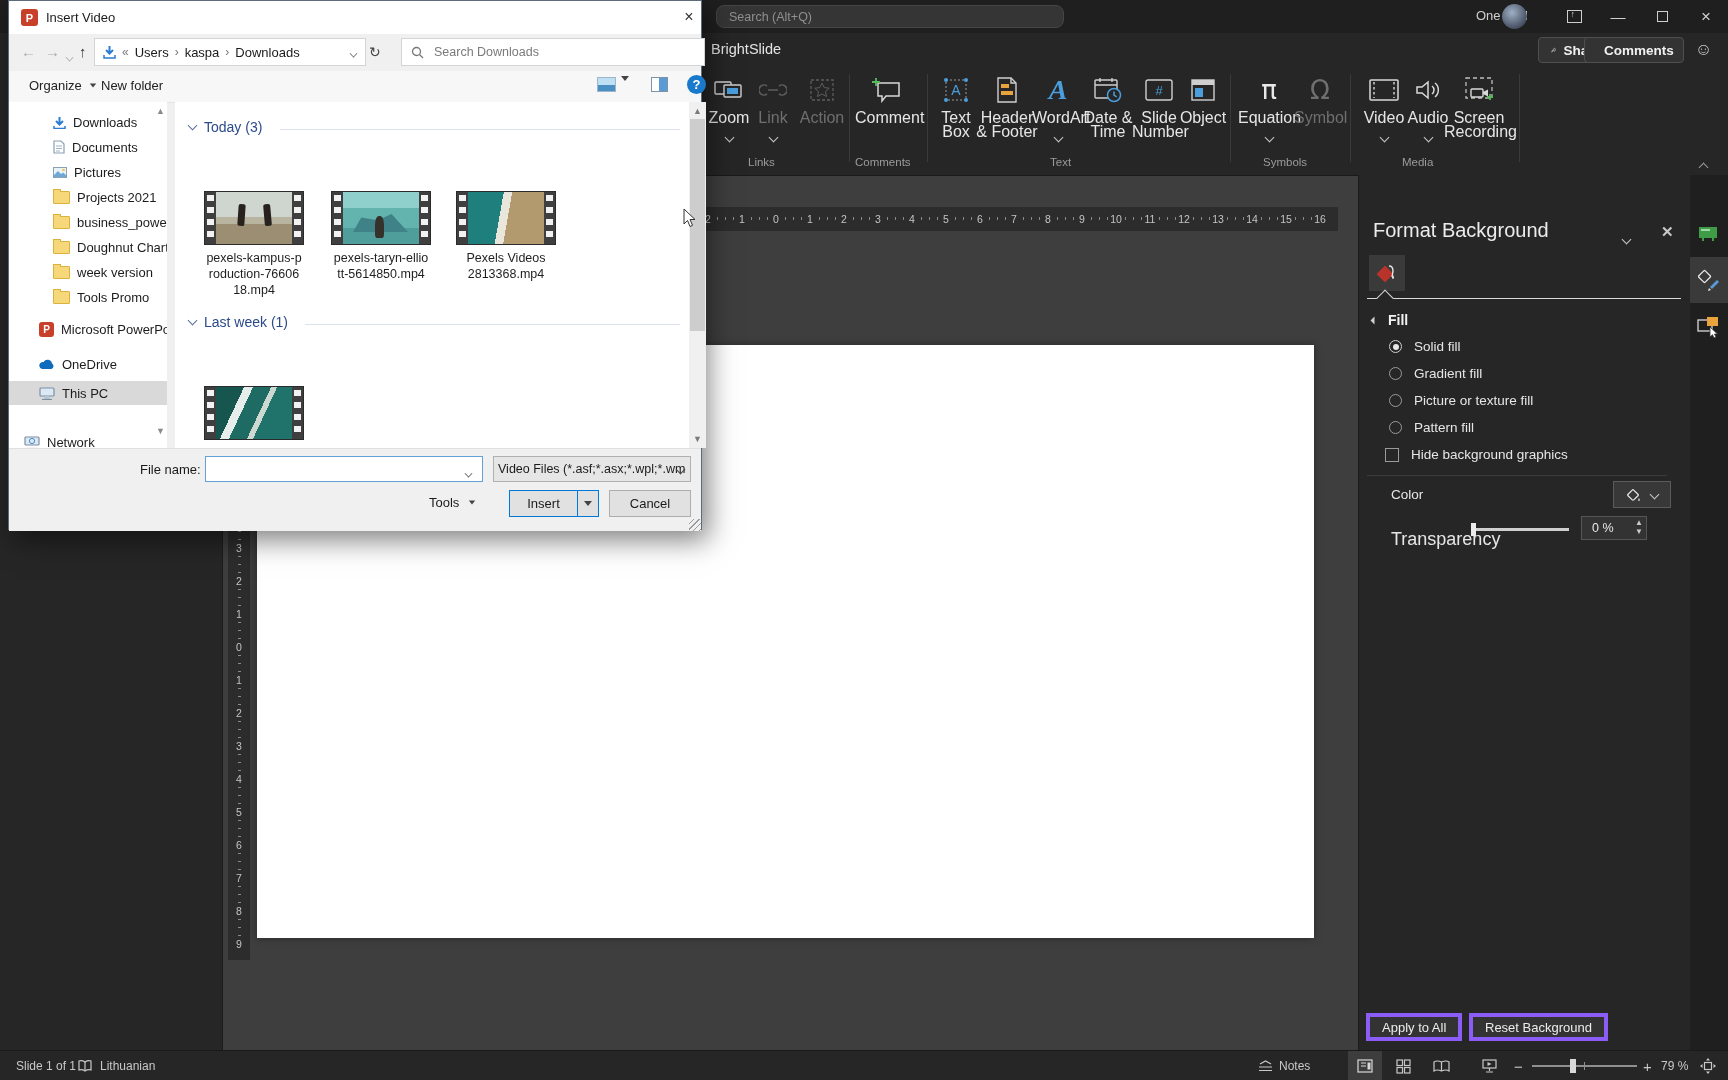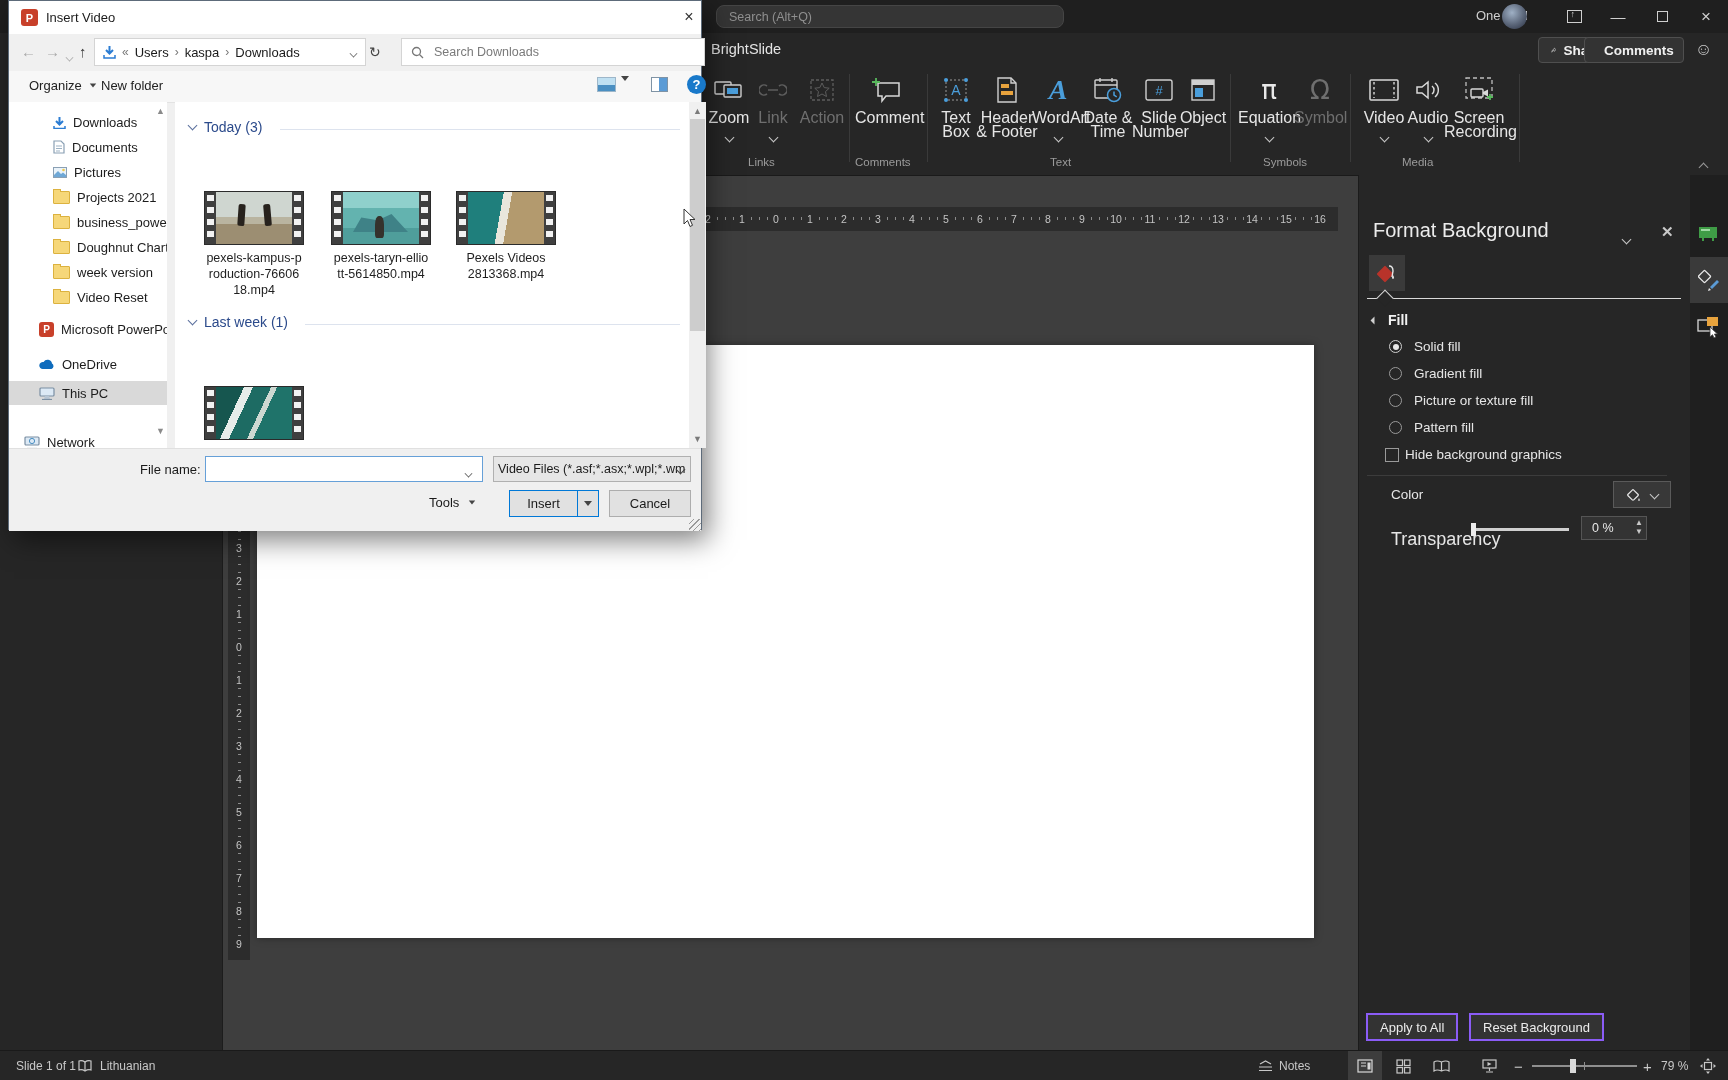--- a/index.html
+++ b/index.html
@@ -76,21 +76,21 @@
   #row-color{position:absolute;left:32px;top:312px;font-size:13.5px;color:#e6e6e6;}
   #color-btn{position:absolute;left:254px;top:306px;width:58px;height:27px;background:#383838;border:1px solid #5a5a5a;
     display:flex;align-items:center;justify-content:center;gap:8px;box-sizing:border-box;}
   .swatch-bar{width:16px;height:4px;background:#fff;margin-top:8px;}
   #row-transp{position:absolute;left:32px;top:354px;font-size:18px;color:#e6e6e6;}
   #transp-slider{position:absolute;left:114px;top:353px;width:96px;height:3px;background:#cfcfcf;}
   #transp-thumb{position:absolute;left:-2px;top:-5px;width:5px;height:13px;background:#ececec;}
   #transp-box{position:absolute;left:222px;top:341px;width:66px;height:24px;background:#333;border:1px solid #555;
     display:flex;align-items:center;box-sizing:border-box;font-size:12.5px;color:#e8e8e8;padding-left:10px;}
   #transp-spin{position:absolute;right:3px;top:1px;display:flex;flex-direction:column;line-height:9px;font-size:8px;color:#c9c9c9;}
-  .panelbtn{position:absolute;top:838px;height:28px;background:#333;border:2px solid #8b5cf6;color:#ececec;
+  .panelbtn{position:absolute;top:838px;height:28px;background:#333;border:4px solid #8b5cf6;color:#ececec;
     font-size:13px;display:flex;align-items:center;justify-content:center;padding:0 12px;box-sizing:border-box;}
   #btn-apply{left:7px;}
   #btn-reset{left:110px;}
   
   #strip{left:1690px;top:175px;width:38px;height:875px;background:#1f1f1f;}
   .striptab{position:absolute;left:0;width:38px;height:46px;display:flex;align-items:center;justify-content:center;}
   .striptab.sel{background:#3a3a3a;}
   
   #statusbar{left:0;top:1050px;width:1728px;height:30px;background:#262626;border-top:1px solid #1a1a1a;
     font-size:12px;color:#c8c8c8;}
@@ -471,21 +471,21 @@
       <span>Gradient fill</span>
     </div>
     <div class="optrow" style="top:218px;">
       <span class="radio"></span>
       <span>Picture or texture fill</span>
     </div>
     <div class="optrow" style="top:245px;">
       <span class="radio"></span>
       <span>Pattern fill</span>
     </div>
-    <div class="optrow" style="top:272px;left:26px;gap:6px;">
+    <div class="optrow" style="top:272px;left:26px;">
       <span class="checkbox"></span>
       <span>Hide background graphics</span>
     </div>
 
     <div style="position:absolute;left:8px;top:300px;width:300px;height:1px;background:#3c3c3c;"></div>
 
     <div id="row-color">Color</div>
     <div id="color-btn">
       <span>
         <svg width="16" height="14" viewBox="0 0 16 14">
@@ -682,21 +682,21 @@
       <div class="srow ind1" style="top:133px;">
         <span class="fold"></span>
         <span class="lab">Doughnut Charts</span>
       </div>
       <div class="srow ind1" style="top:158px;">
         <span class="fold"></span>
         <span class="lab">week version</span>
       </div>
       <div class="srow ind1" style="top:183px;">
         <span class="fold"></span>
-        <span class="lab">Video Reset</span>
+        <span class="lab">Tools Promo</span>
       </div>
       <div class="srow ind0" style="top:215px;">
         <span style="width:15px;height:15px;border-radius:3px;background:#c8402a;color:#fff;font-size:10px;font-weight:bold;display:flex;align-items:center;justify-content:center;flex:0 0 auto;">P</span>
         <span class="lab">Microsoft PowerPo</span>
       </div>
       <div class="srow ind0" style="top:250px;">
         <svg width="16" height="11" viewBox="0 0 16 11">
             <path d="M4 10 a3.5 3.5 0 1 1 .6-6.9 A4.5 4.5 0 0 1 13 4.6 A3 3 0 0 1 12.5 10Z" fill="#0f6cbd"></path>
           </svg>
         <span class="lab">OneDrive</span>

